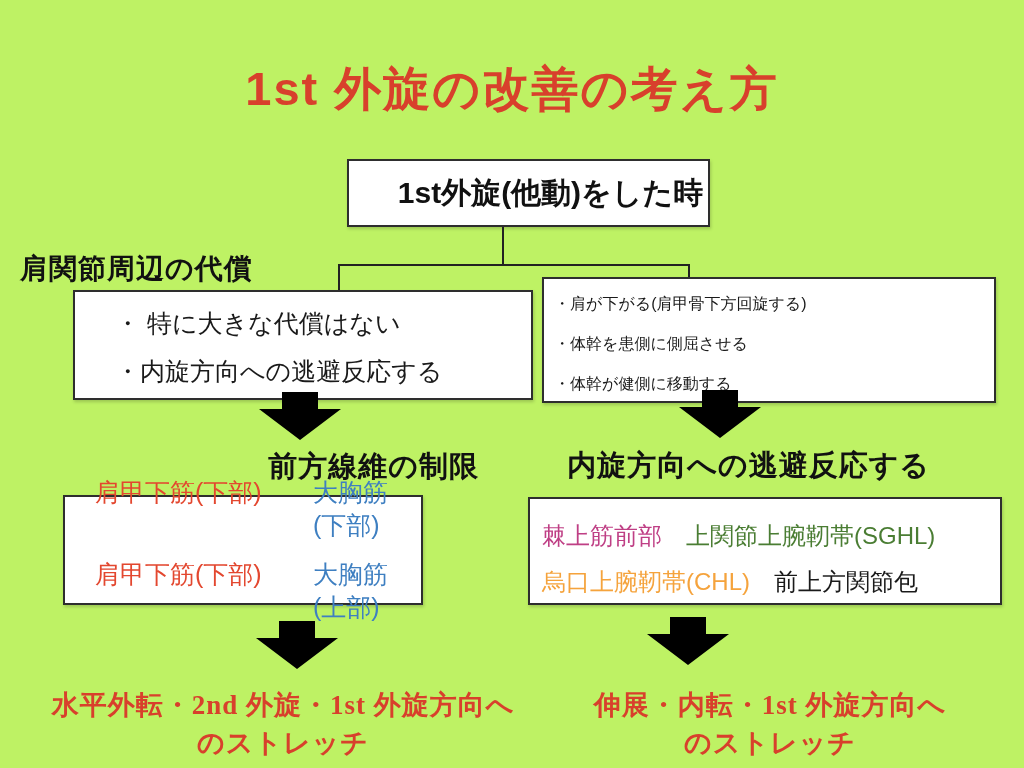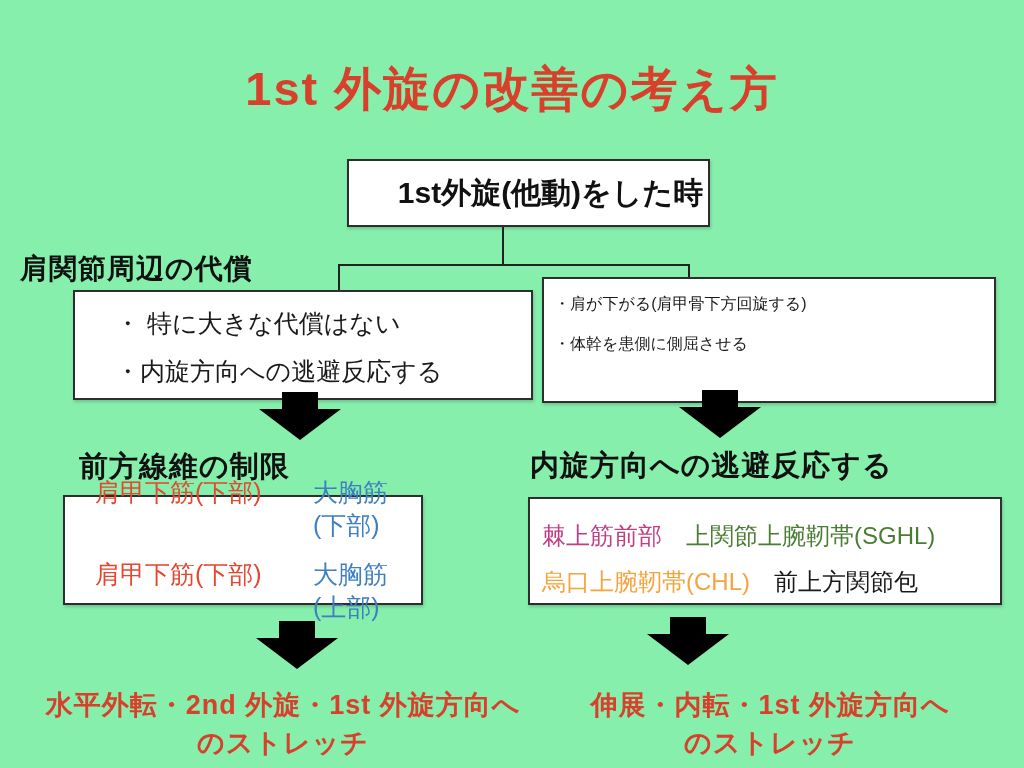--- a/index.html
+++ b/index.html
@@ -2,21 +2,21 @@
 <html><head>
 <meta charset="utf-8">
 <style>
   * { margin: 0; padding: 0; box-sizing: border-box; }
   html, body { background: #e9e9e9; }
   body { font-family: "Liberation Sans", "DejaVu Sans", sans-serif; }
 
   .slide {
     position: relative;
     width: 1024px; height: 768px;
-    background: #86efac;
+    background: #bef264;
     overflow: hidden;
     margin: 0 auto;
   }
 
   .abs { position: absolute; }
 
   .page-title {
     left: 0; top: 58px; width: 1024px;
     text-align: center;
     font-size: 47px; font-weight: bold;
@@ -52,21 +52,21 @@
   .comp-box-right {
     left: 542px; top: 277px; width: 454px; height: 126px;
     padding: 5px 4px 0 10px;
     font-size: 16px; color: #1a1a1a; line-height: 40px;
   }
 
   .block-arrow { position: absolute; }
 
   .limit-heading {
     font-size: 29px; font-weight: bold; color: #111;
-    text-align: left; letter-spacing: 1px;
+    text-align: right; letter-spacing: 1px;
   }
   .limit-heading-left  { left: 79px;  top: 447px; width: 400px; }
   .limit-heading-right { left: 530px; top: 446px; width: 400px; }
 
   .limit-box-left {
     left: 63px; top: 495px; width: 360px; height: 110px;
     display: grid; grid-template-columns: 218px auto;
     align-content: center; row-gap: 16px;
     padding: 4px 10px 4px 30px;
     font-size: 25px;
@@ -76,20 +76,21 @@
     display: flex; flex-direction: column; justify-content: center;
     row-gap: 14px; padding: 19px 8px 4px 12px;
     font-size: 24px;
   }
   .limit-row { display: flex; gap: 24px; white-space: nowrap; }
 
   .stretch-text {
     font-weight: bold; font-size: 27px;
     text-align: center; line-height: 38px;
     letter-spacing: 1px;
+    font-family: Liberation Serif, serif;
   }
   .stretch-left  { left: 33px;  top: 686px; width: 500px; }
   .stretch-right { left: 560px; top: 686px; width: 420px; }
 </style>
 </head>
 <body>
 
 <div class="slide">
 
   <div class="abs page-title" style="color: rgb(216, 64, 44);">1st 外旋の改善の考え方</div>
@@ -106,20 +107,21 @@
   <div class="abs branch-label">肩関節周辺の代償</div>
 
   <div class="abs node-box comp-box-left">
     <div>・ 特に大きな代償はない</div>
     <div>・内旋方向への逃避反応する</div>
   </div>
 
   <div class="abs node-box comp-box-right">
     <div>・肩が下がる(肩甲骨下方回旋する)</div>
     <div>・体幹を患側に側屈させる</div>
+    <div>・体幹が健側に移動する</div>
   </div>
 
   <svg class="block-arrow" style="left:259px; top:392px;" width="82" height="48" viewBox="0 0 82 48">
     <polygon points="23,0 59,0 59,17 82,17 41,48 0,17 23,17" fill="#000"></polygon>
   </svg>
   <svg class="block-arrow" style="left:679px; top:390px;" width="82" height="48" viewBox="0 0 82 48">
     <polygon points="23,0 59,0 59,17 82,17 41,48 0,17 23,17" fill="#000"></polygon>
   </svg>
 
   <div class="abs limit-heading limit-heading-left">前方線維の制限</div>

